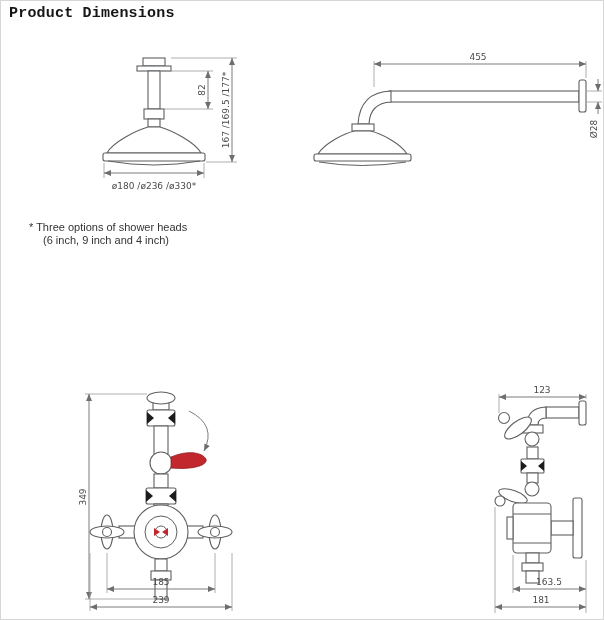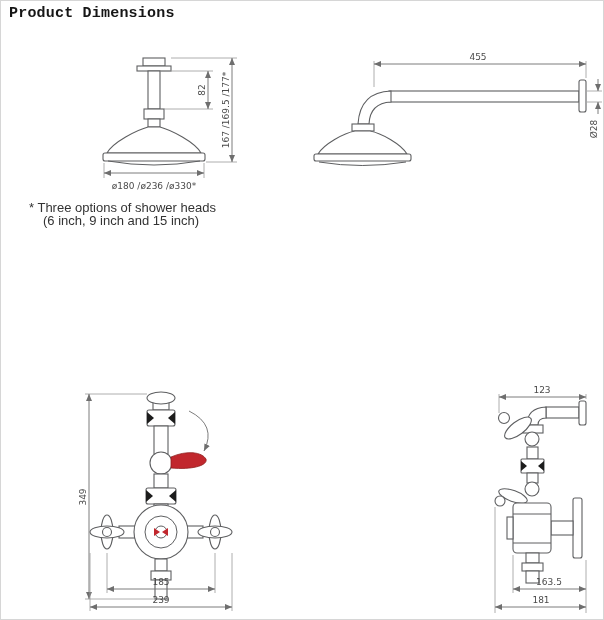--- a/index.html
+++ b/index.html
@@ -12,22 +12,22 @@
     overflow:hidden;
     font-family:"Liberation Sans", sans-serif;
   }
   .page-title{
     position:absolute;left:8px;top:4px;
     font-size:15px;font-weight:bold;color:#161616;
     letter-spacing:.2px;
     font-family:Liberation Mono, monospace;
   }
   .note{
-    position:absolute;left:28px;top:200px;
-    font-size:13px;color:#333;line-height:13px;
+    position:absolute;left:28px;top:220px;
+    font-size:11px;color:#333;line-height:13px;
   }
   .note .l2{padding-left:14px;}
   svg{position:absolute;left:0;top:0;}
   .shape{fill:#ffffff;stroke:#5e5f61;stroke-width:1.1;}
   .thin{fill:none;stroke:#5e5f61;stroke-width:1;}
   .dim{stroke:#6e6e6e;stroke-width:.9;fill:none;}
   .ext{stroke:#9b9b9b;stroke-width:.8;fill:none;}
   .dimtext{font:9px "DejaVu Sans", sans-serif;fill:#4a4a4a;}
   .hatch{fill:#1c1c1c;stroke:none;}
   .red{fill:#c1272d;stroke:#8f1d1d;stroke-width:.8;}
@@ -35,21 +35,21 @@
 </style>
 </head>
 <body>
 
 <div class="canvas">
 
   <div class="page-title">Product Dimensions</div>
 
   <div class="note">
     <div class="l1">* Three options of shower heads</div>
-    <div class="l2">(6 inch, 9 inch and 15 inch)</div>
+    <div class="l2">(6 inch, 9 inch and 4 inch)</div>
   </div>
 
   <svg width="604" height="620" viewBox="0 0 604 620">
     <defs>
       <marker id="arw" markerWidth="9" markerHeight="8" refX="7" refY="3" orient="auto-start-reverse" markerUnits="userSpaceOnUse">
         <path d="M0,0 L7,3 L0,6 Z" fill="#6e6e6e"></path>
       </marker>
     </defs>
 
     <g>

